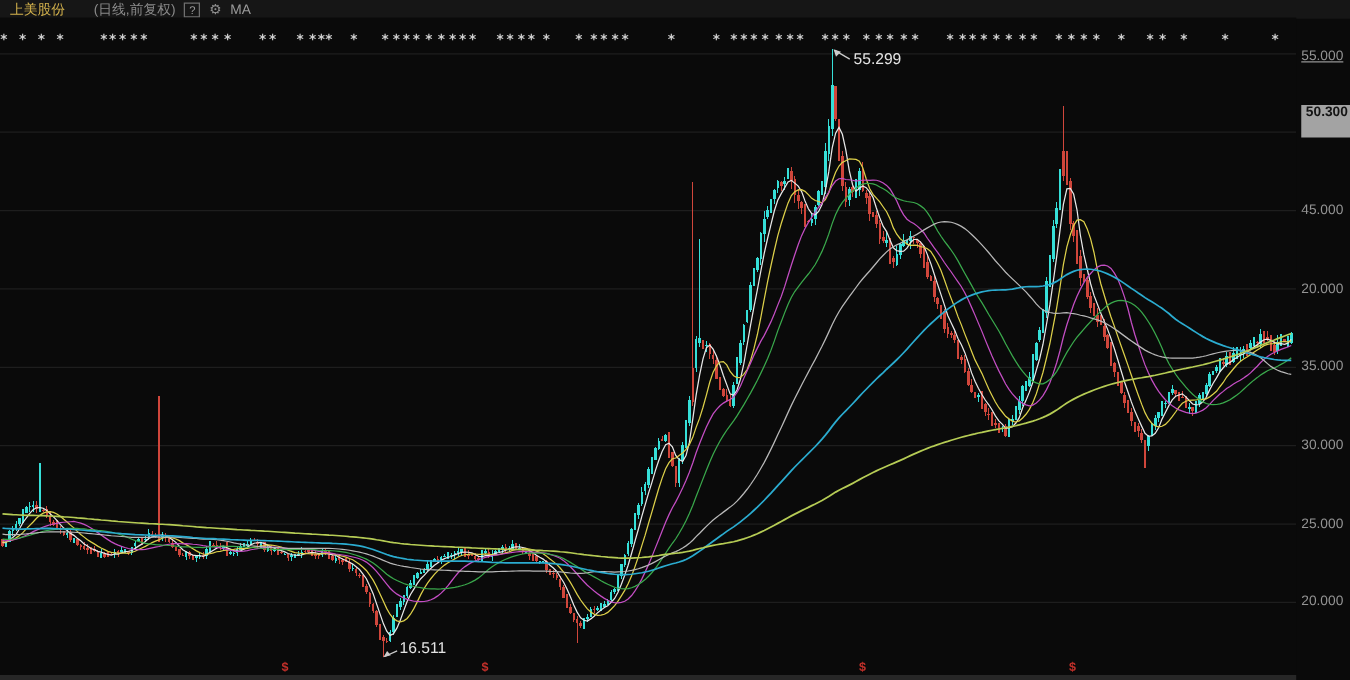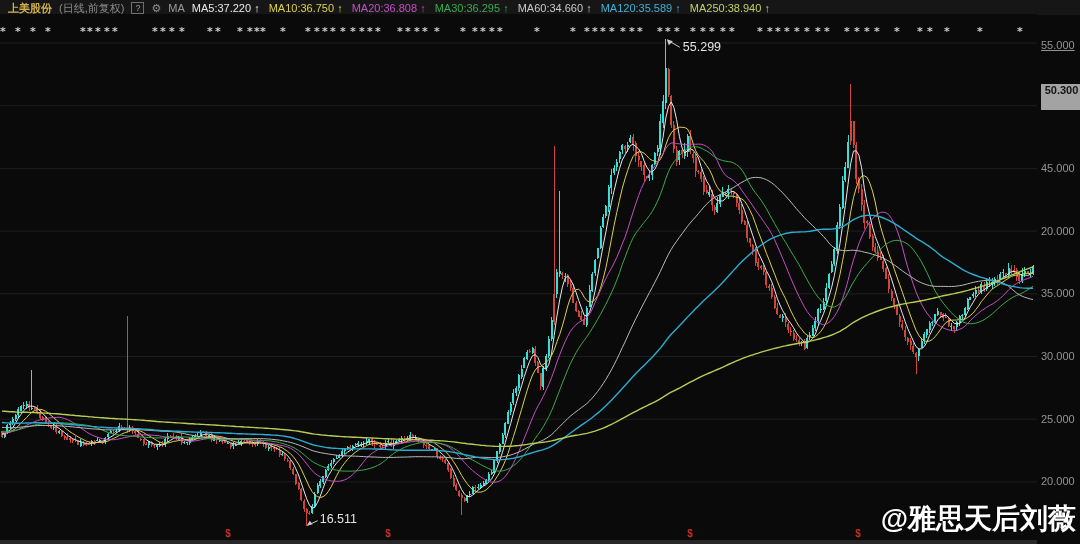--- a/index.html
+++ b/index.html
@@ -9,22 +9,22 @@
     font-family:"Liberation Sans", sans-serif;
     position:relative;
     color:#8f8f8f;
   }
   .header {
     position:absolute; top:0; left:0; width:1080px; height:15px;
     background:#161616;
     display:flex; align-items:center; gap:7px;
     padding:0 8px; font-size:11px; line-height:14px; white-space:nowrap;
   }
-  .title { color:#d2b14c; font-weight:bold; }
-  .sub { color:#8a8a8a; }
+  .title { color:#d2b14c; font-weight:normal; }
+  .sub { color:#8a8a8a;margin-left:16px; }
   .help-box {
     border:1px solid #6f6f6f; color:#9c9c9c; font-size:9px;
     height:12px; line-height:10px; padding:0 3px; display:inline-block;
   }
   .gear { color:#8d8d8d; font-size:11px; cursor:pointer; }
   .ma-label { color:#9a9a9a; }
   #ma-values { display:flex; gap:9px; }
   .header-right { margin-left:auto; display:flex; gap:16px; color:#8a8a8a; padding-right:4px; }
   .header-right span { cursor:pointer; }
   .caret { font-size:9px; color:#8a8a8a; }
@@ -52,29 +52,20 @@
 </style>
 </head>
 <body>
 
 <div class="header">
   <span class="title">上美股份</span>
   <span class="sub">(日线,前复权)</span>
   <span class="help-box">?</span>
   <span class="gear">⚙</span>
   <span class="ma-label">MA</span>
-  <span id="ma-values">
-      <span style="color: rgb(232, 232, 232);">MA5:37.220 ↑</span>
-      <span style="color: rgb(221, 208, 74);">MA10:36.750 ↑</span>
-      <span style="color: rgb(196, 78, 196);">MA20:36.808 ↑</span>
-      <span style="color: rgb(58, 169, 76);">MA30:36.295 ↑</span>
-      <span style="color: rgb(201, 201, 201);">MA60:34.660 ↑</span>
-      <span style="color: rgb(63, 176, 214);">MA120:35.589 ↑</span>
-      <span style="color: rgb(195, 208, 99);">MA250:38.940 ↑</span>
-    </span>
 </div>
 
 <div id="chart-wrap">
   <svg id="chart-svg" width="1037" height="530" xmlns="http://www.w3.org/2000/svg">
       <g>
         <line x1="0" x2="1037" y1="29.0" y2="29.0" stroke="#1e1e1e" stroke-width="1"></line>
         <line x1="0" x2="1037" y1="91.7" y2="91.7" stroke="#1e1e1e" stroke-width="1"></line>
         <line x1="0" x2="1037" y1="154.4" y2="154.4" stroke="#1e1e1e" stroke-width="1"></line>
         <line x1="0" x2="1037" y1="217.1" y2="217.1" stroke="#1e1e1e" stroke-width="1"></line>
         <line x1="0" x2="1037" y1="279.8" y2="279.8" stroke="#1e1e1e" stroke-width="1"></line>
@@ -954,14 +945,13 @@
     <div class="axis-label" style="top: 273px;">35.000</div>
     <div class="axis-label" style="top: 336px;">30.000</div>
     <div class="axis-label" style="top: 399px;">25.000</div>
     <div class="axis-label" style="top: 461px; text-align: right;">20.000</div>
     <div class="last-price" style="top: 70px;">50.300</div>
   </div>
 
 <div class="scrollbar"></div>
 
 <div class="watermark">
-  <span class="wm-handle">@雅思天后刘薇</span>
 </div>
 
 </body></html>

